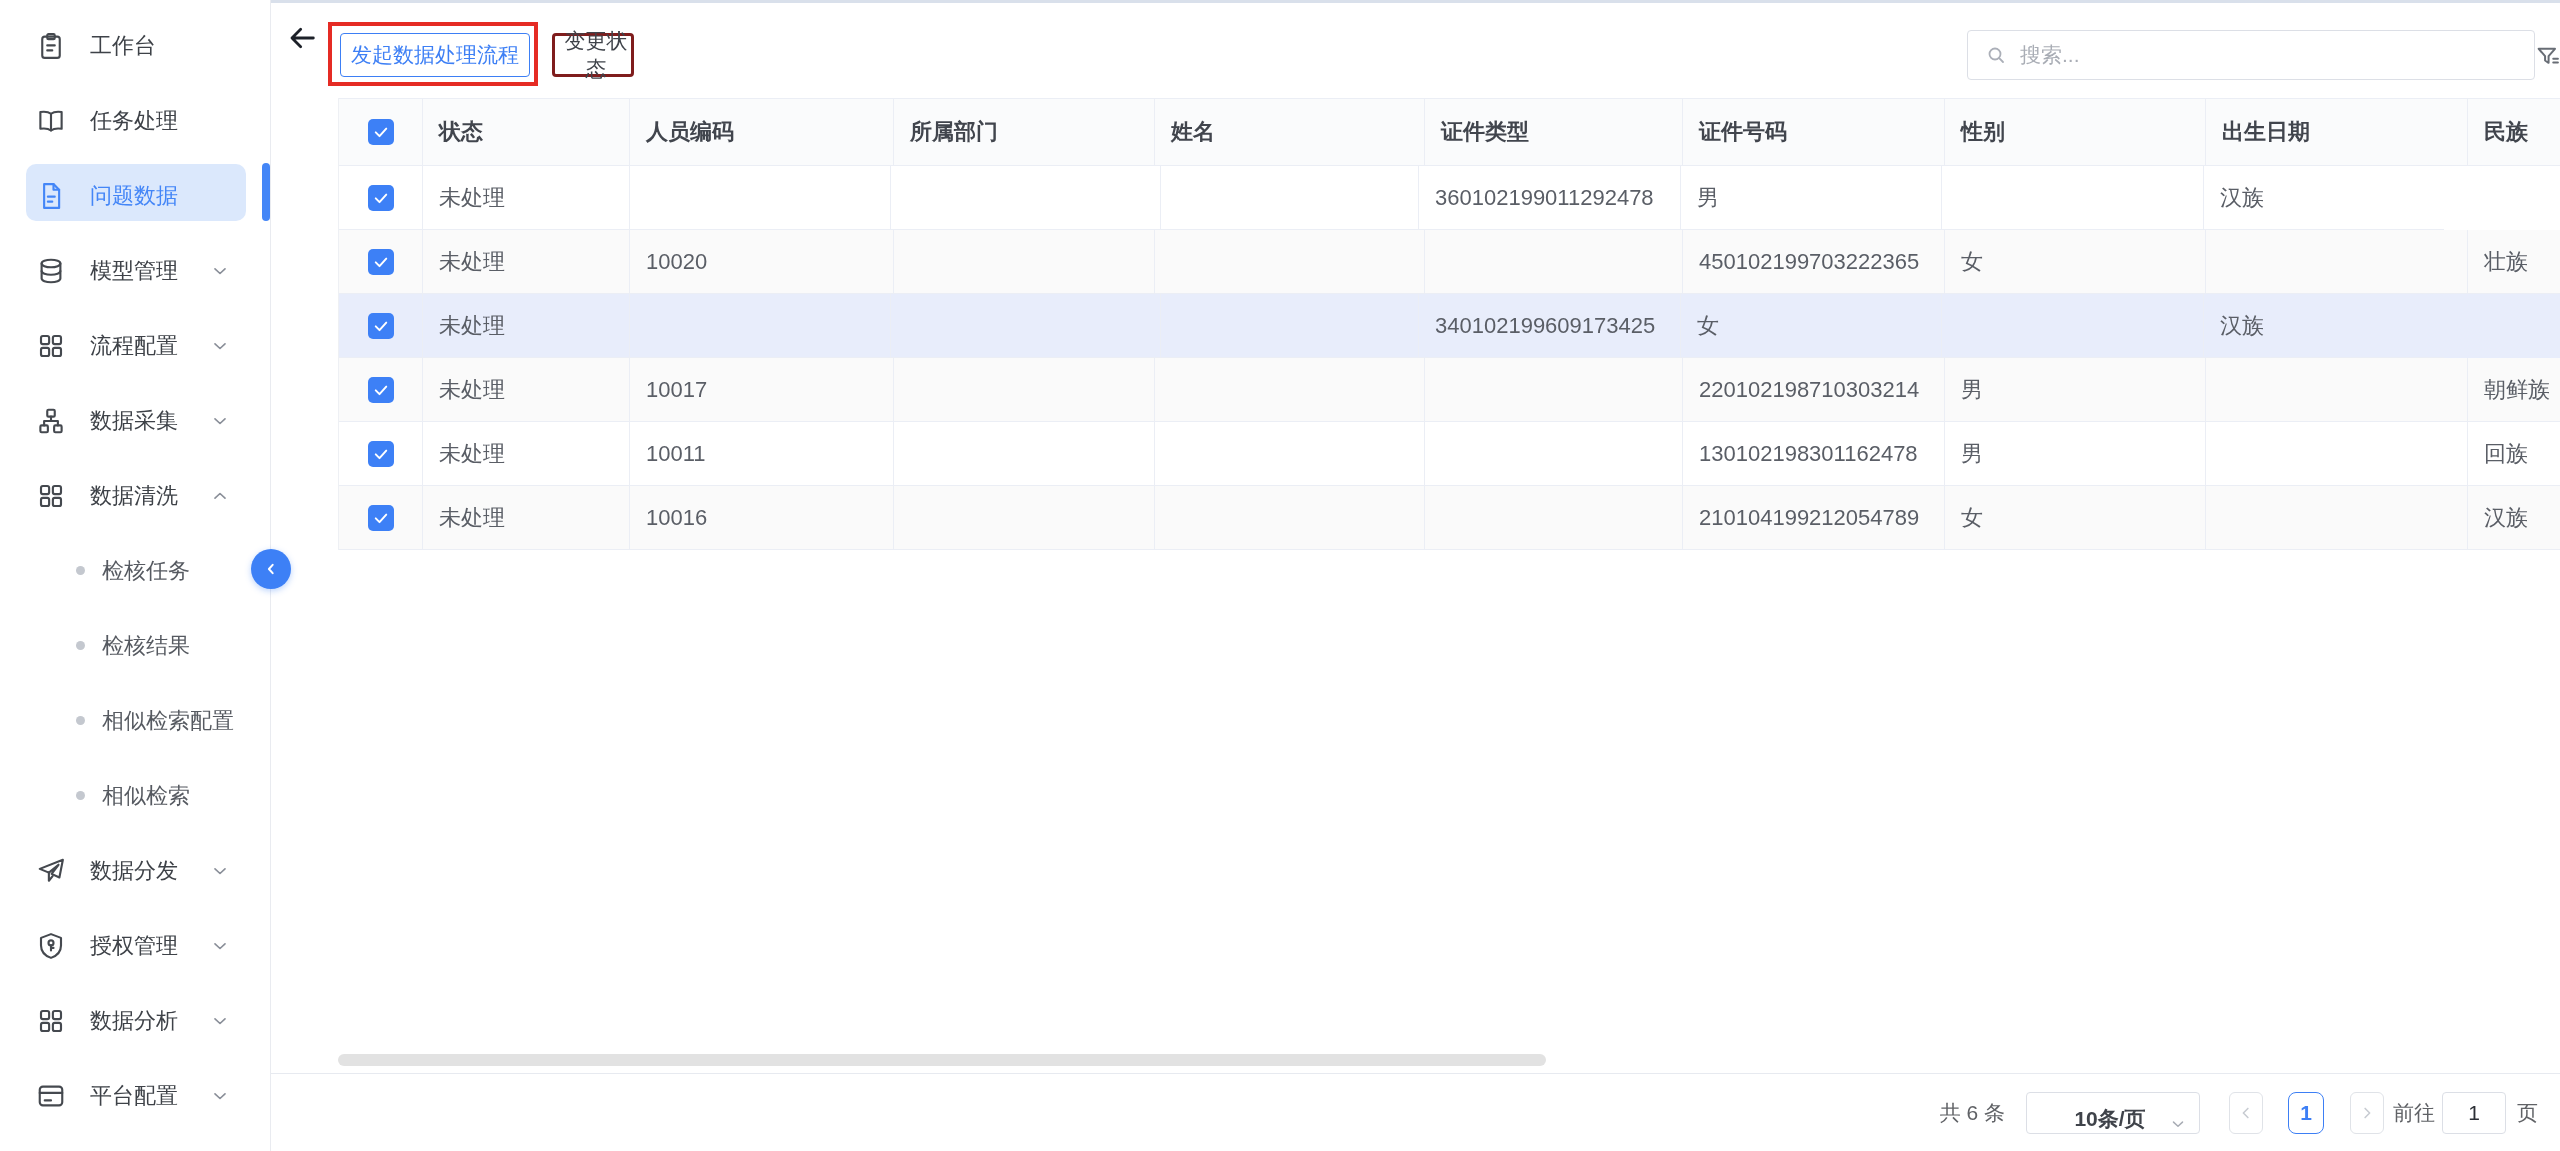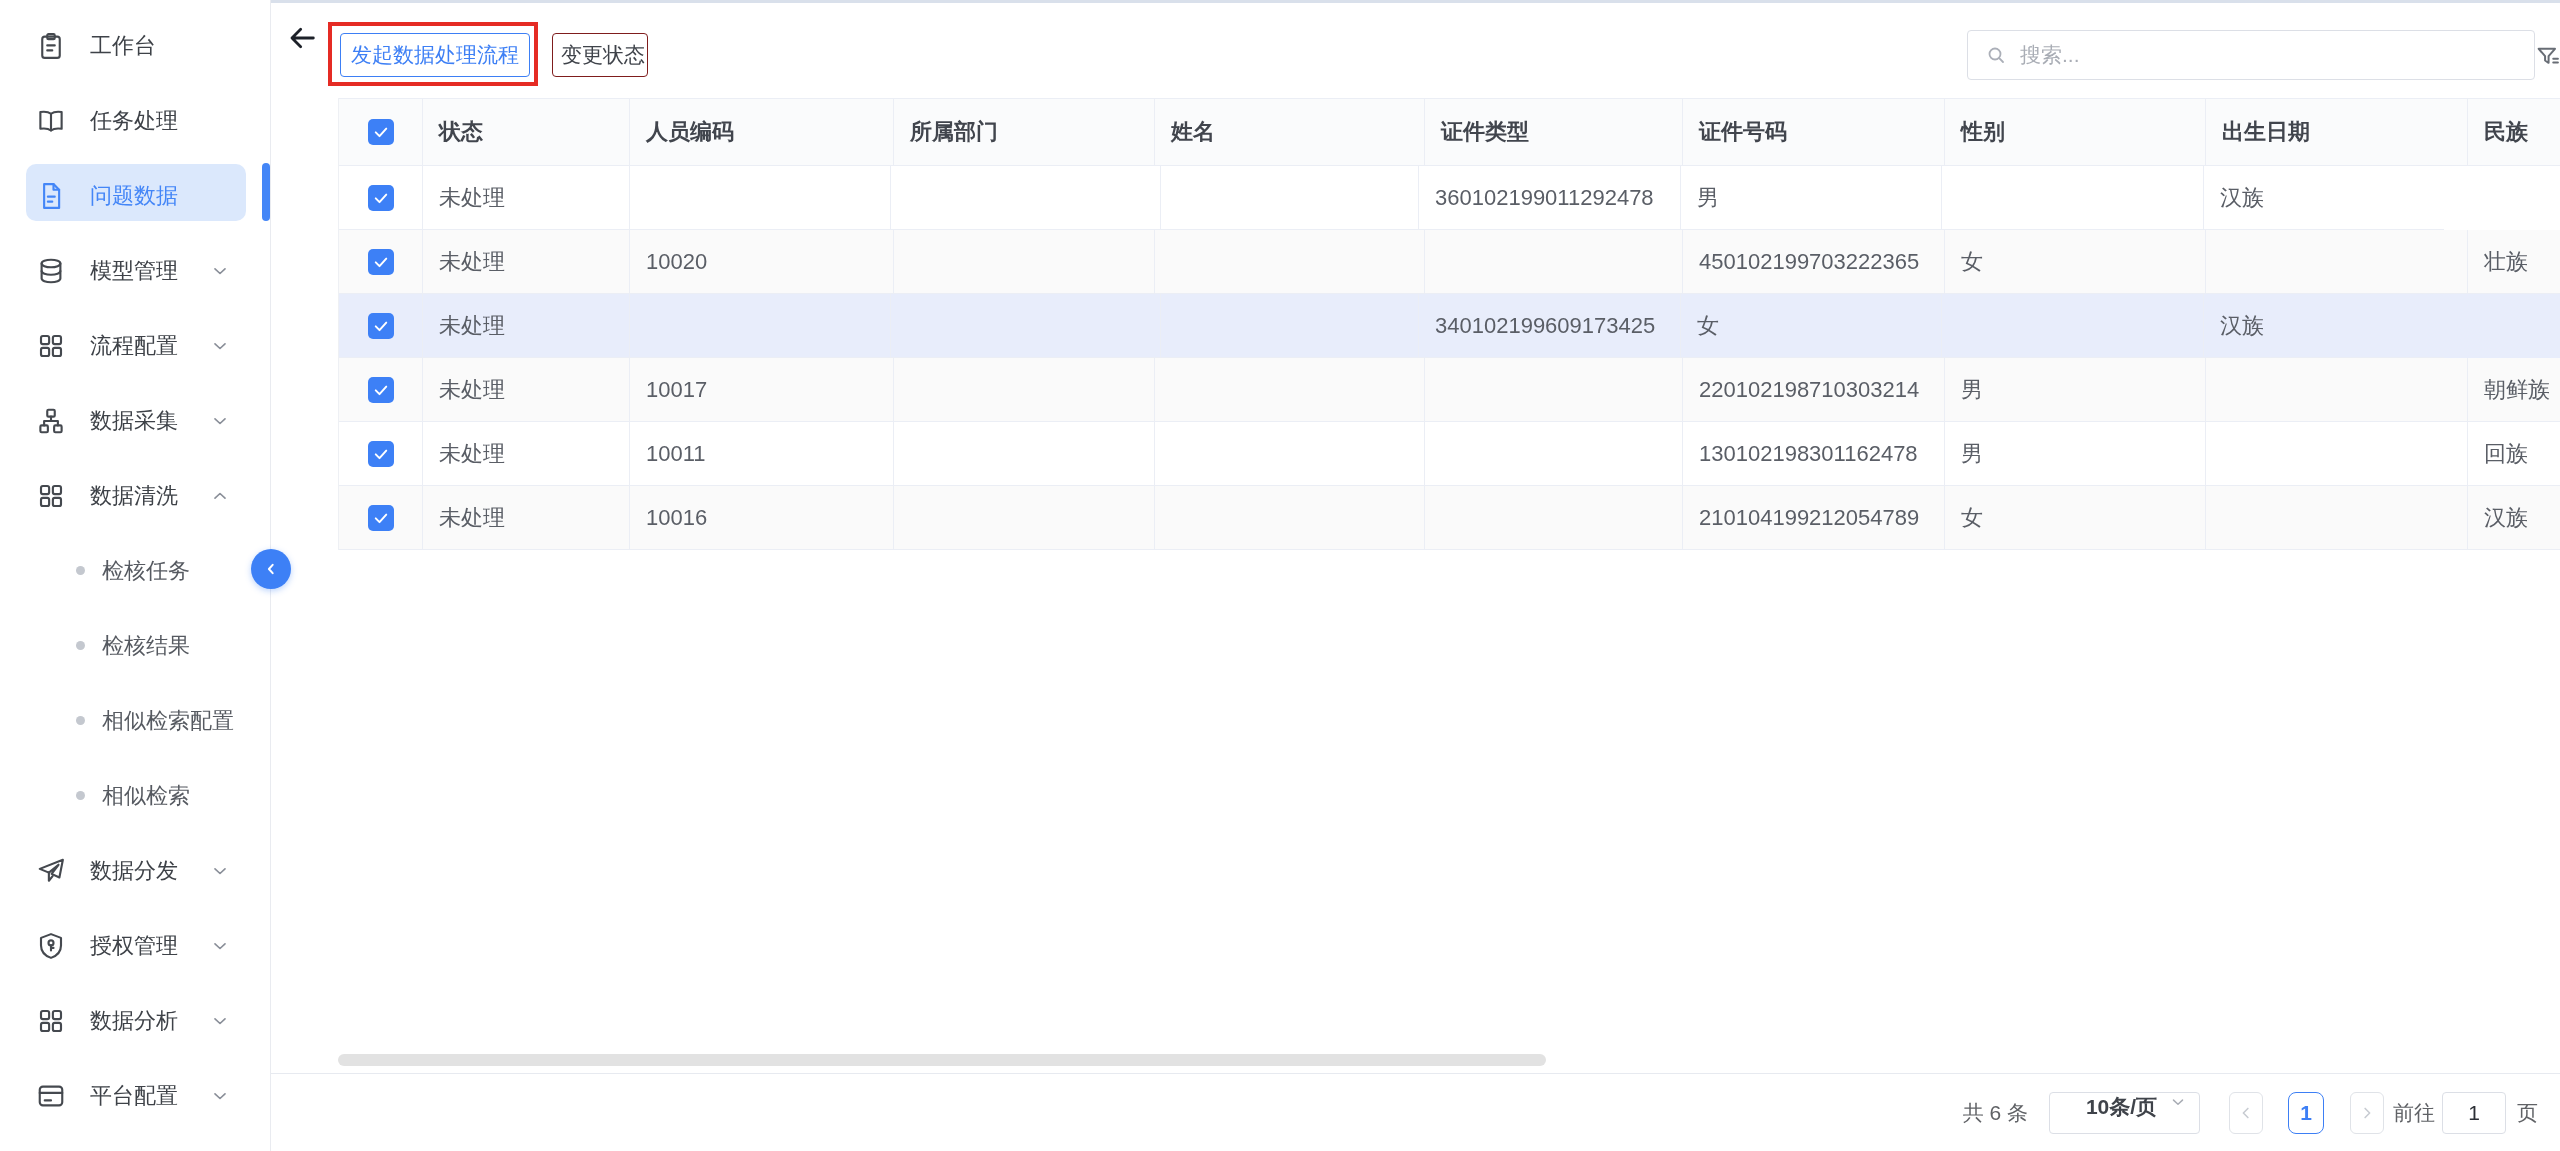--- a/index.html
+++ b/index.html
@@ -28,21 +28,21 @@
   
   .main { position:absolute; left:271px; top:0; right:0; bottom:0; background:#fff; }
   .topline { position:absolute; left:0; top:0; right:0; height:3px; background:#d9e0eb; }
 
   .back-btn { position:absolute; left:15px; top:20px; width:36px; height:36px; background:none; border:none; cursor:pointer; color:#1d2129; }
   .back-btn svg { width:32px; height:32px; fill:none; stroke:currentColor; stroke-width:2.1; stroke-linecap:round; stroke-linejoin:round; }
 
   .annotation { position:absolute; left:57px; top:22px; width:210px; height:64px; border:4px solid #e52b24; z-index:5; pointer-events:none; }
   .btn { position:absolute; top:33px; height:44px; background:#fff; border-radius:4px; font-size:21px; display:flex; align-items:center; justify-content:center; cursor:pointer; font-family:inherit; }
   .btn-primary { left:69px; width:190px; border:1px solid #3d7ff5; color:#3d7ff5; }
-  .btn-default { left:281px; width:96px; border:1px solid #7f1d1d; color:#3f434a;padding-left:6px; }
+  .btn-default { left:281px; width:82px; border:3px solid #7f1d1d; color:#3f434a;padding-left:6px; }
 
   .search-box { position:absolute; left:1696px; top:30px; width:568px; height:50px; border:1px solid #dcdfe6; border-radius:4px; display:flex; align-items:center; padding:0 16px; gap:12px; background:#fff; }
   .search-box svg.mag { width:24px; height:24px; fill:none; stroke:#abafb8; stroke-width:1.8; stroke-linecap:round; flex:none; }
   .search-box input { border:none; outline:none; flex:1; font-size:21px; color:#a16207; font-family:inherit; background:transparent; }
   .search-box input::placeholder { color:#a9adb5; }
   .filter-btn { position:absolute; left:2263px; top:42px; width:30px; height:30px; background:none; border:none; cursor:pointer; color:#686d75; }
   .filter-btn svg { width:28px; height:28px; fill:none; stroke:currentColor; stroke-width:1.7; stroke-linecap:round; stroke-linejoin:round; }
 
   
   .table { position:absolute; left:67px; top:98px; width:2222px; height:452px; overflow:hidden; border-left:1px solid #eef0f4; }
@@ -57,21 +57,21 @@
   .c1 { width:207px; } .c2 { width:264px; } .c3 { width:261px; } .c4 { width:270px; }
   .c5 { width:258px; } .c6 { width:262px; } .c7 { width:261px; } .c8 { width:262px; } .c9 { width:240px; border-right:none; }
   .checkbox { width:26px; height:26px; border-radius:5px; background:#3d80f6; display:flex; align-items:center; justify-content:center; cursor:pointer; flex:none; }
   .checkbox svg { width:18px; height:18px; fill:none; stroke:#fff; stroke-width:2.6; stroke-linecap:round; stroke-linejoin:round; }
 
   
   .hscrollbar { position:absolute; left:67px; top:1054px; width:1208px; height:12px; border-radius:6px; background:#e2e2e2; cursor:pointer; }
   .footer-divider { position:absolute; left:0; right:0; top:1073px; height:1px; background:#e7eaf0; }
   .pagination { position:absolute; left:0; right:0; top:1074px; height:77px; display:flex; align-items:center; justify-content:flex-end; padding-right:22px; font-size:21px; color:#606266; }
   .pg-total { white-space:nowrap; }
-  .pg-select { margin-left:21px; width:151px; height:42px; border:1px solid #dcdfe6; border-radius:4px; display:flex; align-items:flex-start; padding:0 12px 0 24px; cursor:pointer; background:#fff; }
+  .pg-select { margin-left:21px; width:174px; height:42px; border:1px solid #dcdfe6; border-radius:4px; display:flex; align-items:flex-end; padding:0 12px 0 24px; cursor:pointer; background:#fff; }
   .pg-select .pg-size { color:#3f434a; font-weight:700; flex:1; text-align:center; }
   .pg-select svg { width:18px; height:18px; fill:none; stroke:#a9adb5; stroke-width:2; stroke-linecap:round; stroke-linejoin:round; flex:none; }
   .pg-box { height:42px; border:1px solid #e0e3e8; border-radius:6px; background:#fff; display:flex; align-items:center; justify-content:center; cursor:pointer; }
   .pg-prev, .pg-next { width:34px; margin-left:29px; color:#c8ccd2; }
   .pg-next { margin-left:26px; }
   .pg-prev svg, .pg-next svg { width:18px; height:18px; fill:none; stroke:currentColor; stroke-width:2.2; stroke-linecap:round; stroke-linejoin:round; }
   .pg-page { width:36px; margin-left:25px; border:1px solid #3d7ff5; border-radius:8px; color:#3d7ff5; font-weight:700; }
   .pg-goto { margin-left:9px; }
   .pg-input { margin-left:7px; width:64px; height:42px; border:1px solid #dcdfe6; border-radius:4px; text-align:center; font-size:21px; color:#2c2f35; font-family:inherit; outline:none; }
   .pg-unit { margin-left:11px; }

